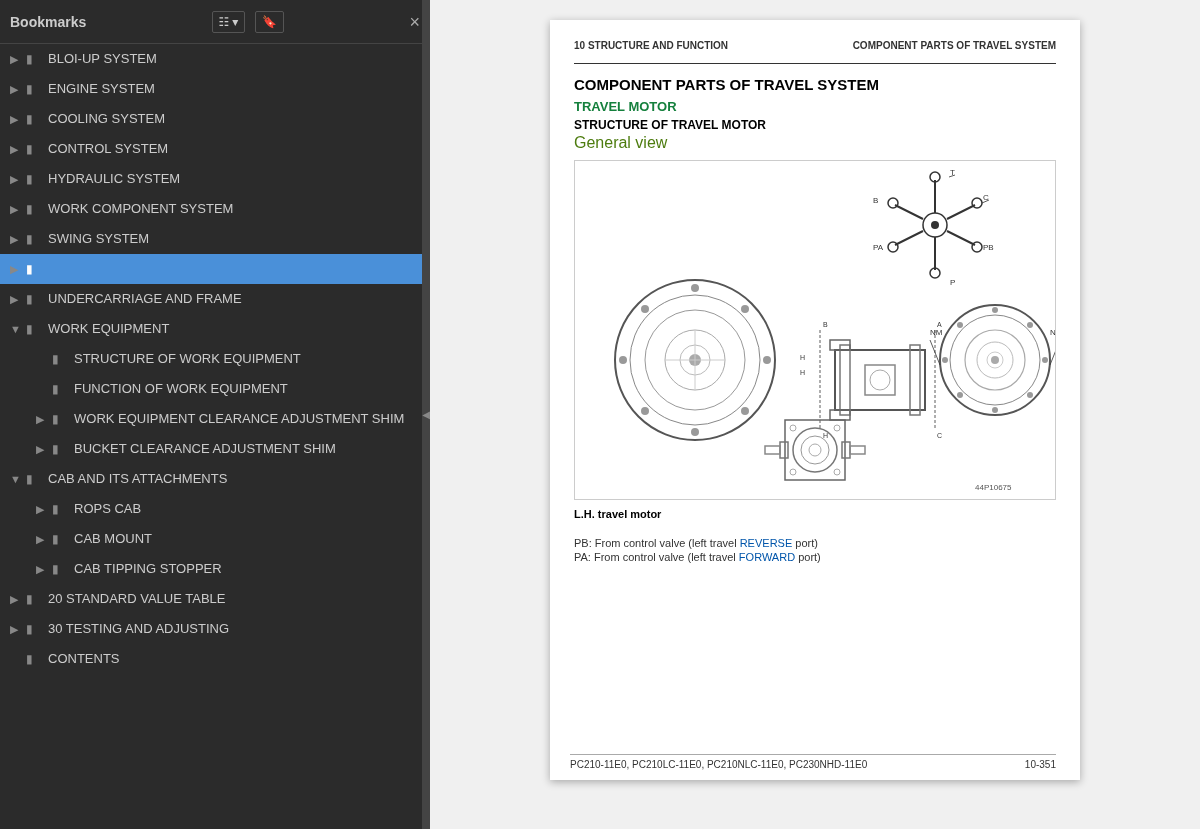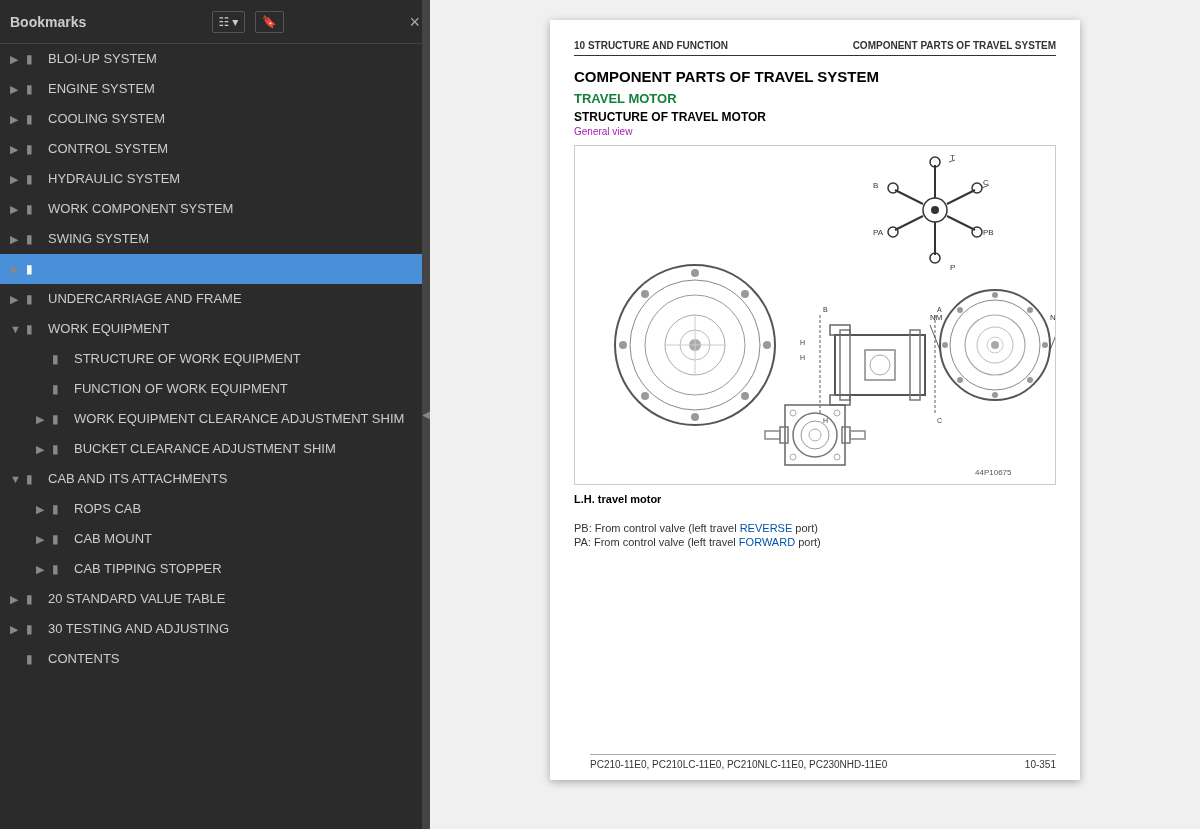--- a/index.html
+++ b/index.html
@@ -163,21 +163,21 @@
       position: relative;
     }
 
     .doc-header-line {
       display: flex;
       justify-content: space-between;
       font-size: 10px;
       font-weight: bold;
       color: #333;
       border-bottom: 1px solid #333;
-      padding-bottom: 4px;
+      padding-bottom: 12px;
       margin-bottom: 12px;
     }
 
     .doc-title {
       font-size: 15px;
       font-weight: bold;
       color: #000;
       margin-bottom: 6px;
     }
 
@@ -189,22 +189,22 @@
     }
 
     .doc-sub2 {
       font-size: 12px;
       font-weight: bold;
       color: #000;
       margin-bottom: 2px;
     }
 
     .doc-text {
-      font-size: 10px;
-      color: #a21caf;
+      font-size: 16px;
+      color: #4d7c0f;
       margin-bottom: 8px;
     }
 
     .diagram-area {
       border: 1px solid #ccc;
       margin: 8px 0;
       background: #fff;
       position: relative;
       width: 100%;
       height: 340px;
@@ -227,21 +227,21 @@
       margin-bottom: 2px;
     }
 
     .doc-caption-text .blue {
       color: #0055aa;
     }
 
     .doc-footer {
       position: absolute;
       bottom: 10px;
-      left: 40px;
+      left: 20px;
       right: 24px;
       display: flex;
       justify-content: space-between;
       font-size: 10px;
       color: #333;
       border-top: 1px solid #aaa;
       padding-top: 4px;
     }
 
     

